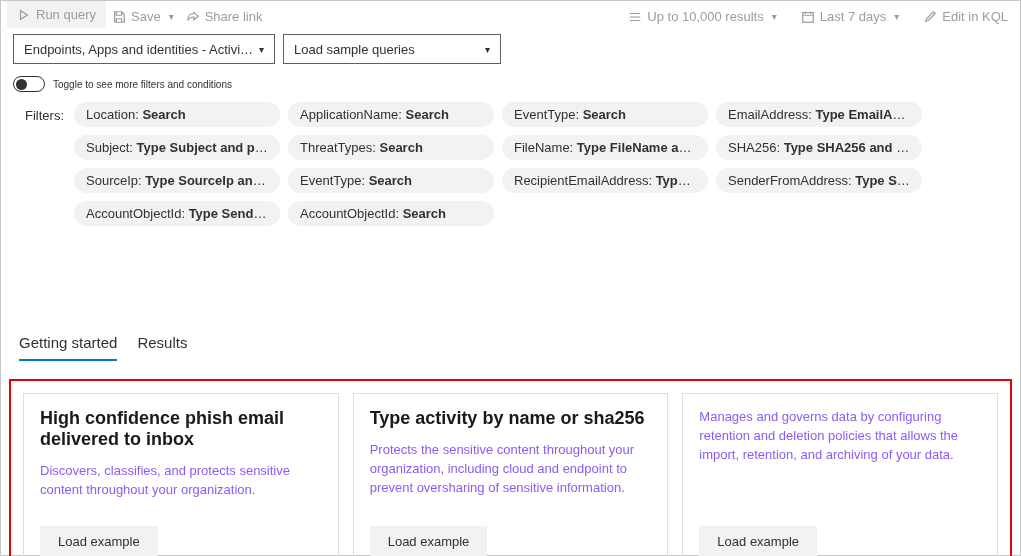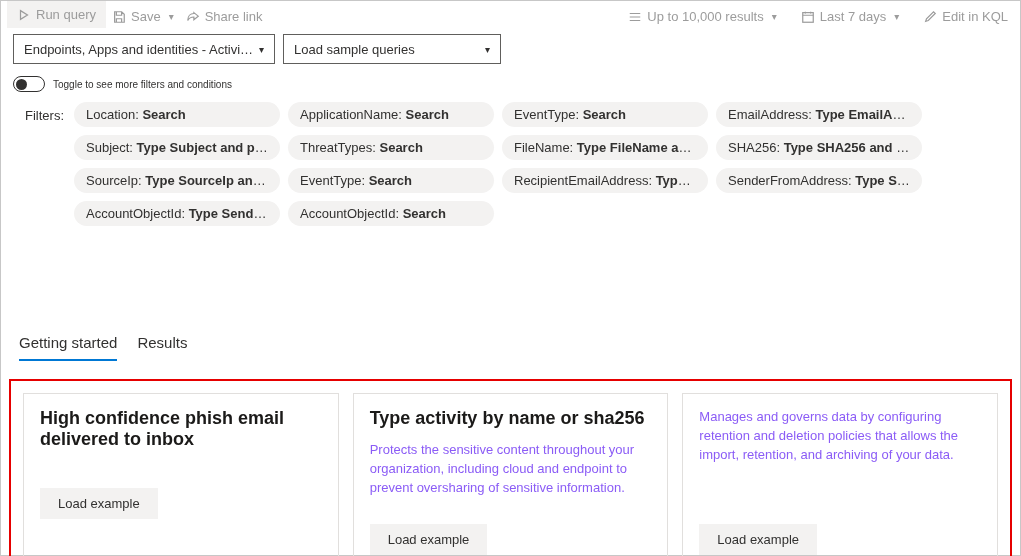--- a/index.html
+++ b/index.html
@@ -137,20 +137,21 @@
   </div>
 
   <div class="tabs-row">
     <div class="tab active">Getting started</div>
     <div class="tab">Results</div>
   </div>
 
   <div class="cards-region" id="cards-region">
       <div class="card">
         <h3>High confidence phish email delivered to inbox</h3>
+        <p>Discovers, classifies, and protects sensitive content throughout your organization.</p>
         <button class="load-btn">Load example</button>
       </div>
       <div class="card">
         <h3>Type activity by name or sha256</h3>
         <p>Protects the sensitive content throughout your organization, including cloud and endpoint to prevent oversharing of sensitive information.</p>
         <button class="load-btn">Load example</button>
       </div>
       <div class="card">
         <p>Manages and governs data by configuring retention and deletion policies that allows the import, retention, and archiving of your data.</p>
         <button class="load-btn">Load example</button>

